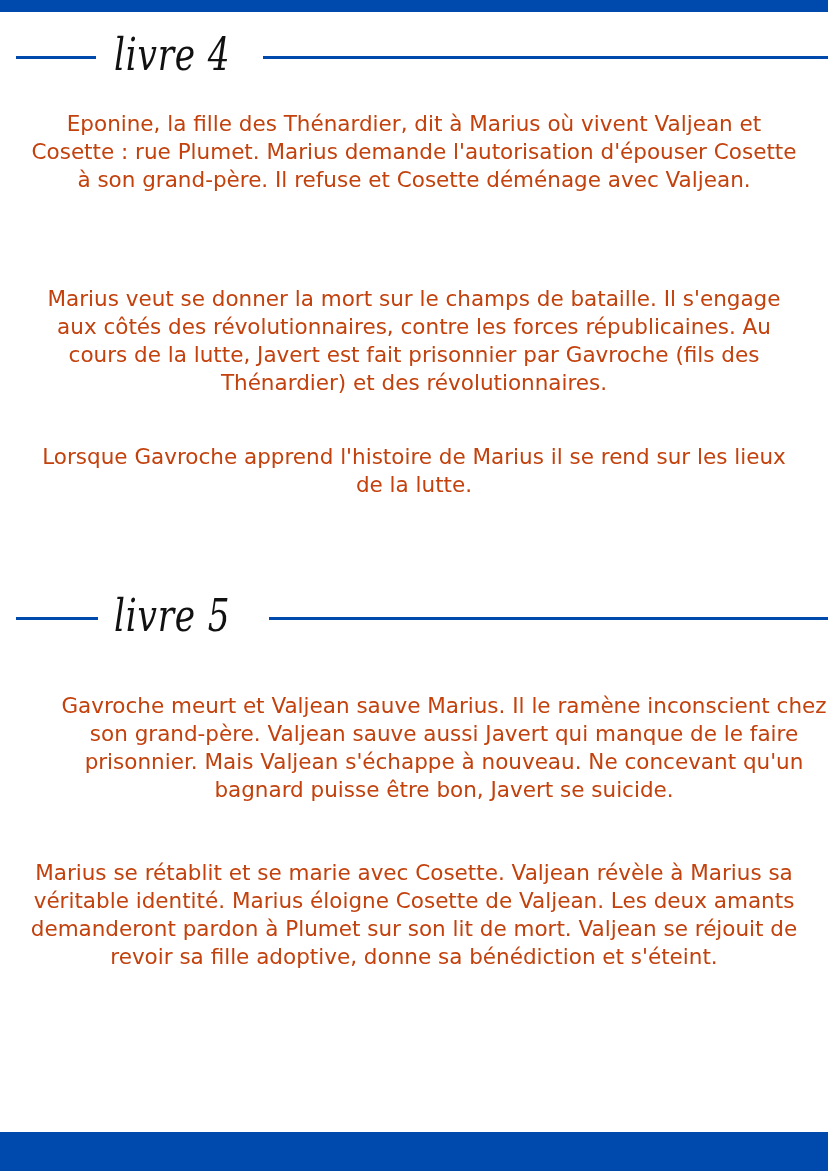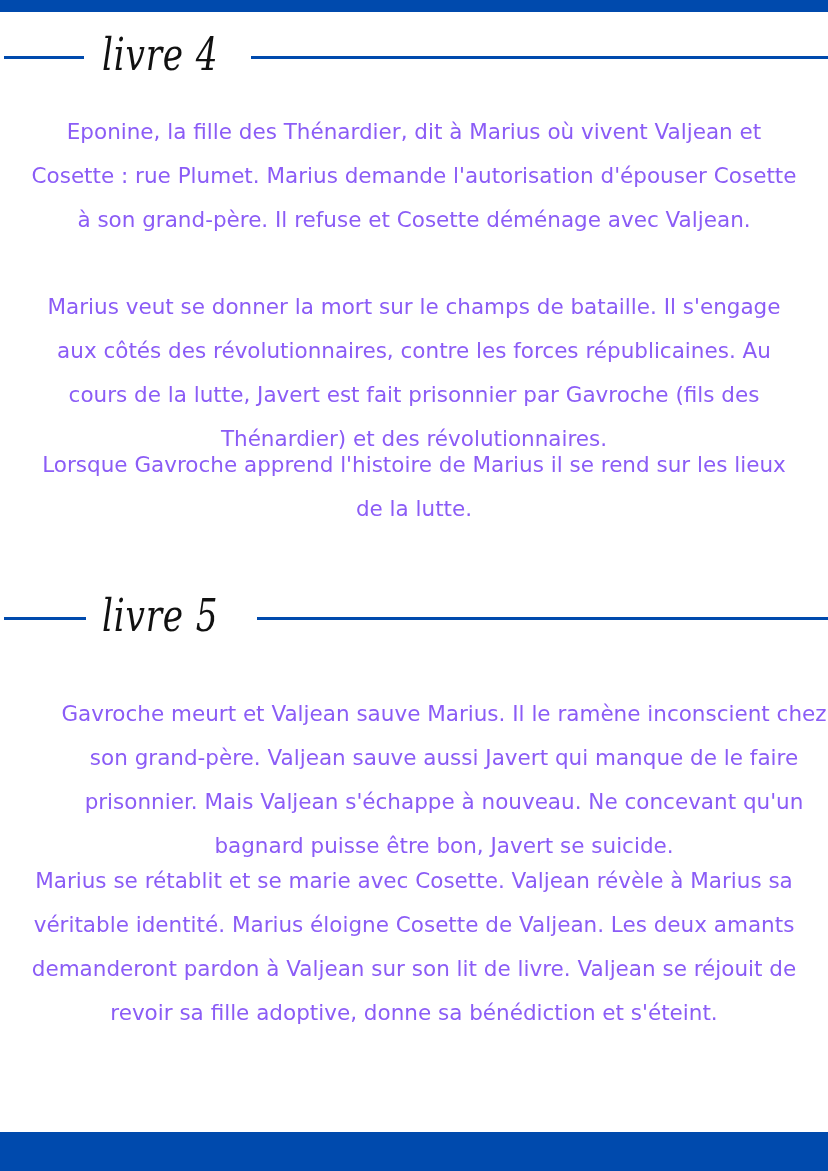--- a/index.html
+++ b/index.html
@@ -1,25 +1,25 @@
 <!DOCTYPE html>
 <html><head>
 <meta charset="utf-8">
 <style>
   html, body { margin:0; padding:0; }
   body { width:828px; height:1171px; background:#ffffff; position:relative; overflow:hidden;
          font-family:"DejaVu Sans", sans-serif; color:#1a1a1a; }
   .bar-top { position:absolute; left:0; top:0; width:828px; height:12px; }
   .bar-bottom { position:absolute; left:0; top:1132px; width:828px; height:39px; }
-  .heading { position:absolute; left:4px; width:720px; height:60px; }
+  .heading { position:absolute; left:16px; width:720px; height:60px; }
   .rule { position:absolute; height:3px; }
   .title { position:absolute; font-family:"DejaVu Serif", serif; font-style:italic; font-weight:300;
            font-size:44px; line-height:50px; color:#111; letter-spacing:1px; transform:scaleX(0.78); transform-origin:left center; }
-  .para { position:absolute; left:30px; width:768px; text-align:center; font-size:21.5px; line-height:44px;
-          color:#8b5cf6; margin:0; }
+  .para { position:absolute; left:30px; width:768px; text-align:center; font-size:21.5px; line-height:28px;
+          color:#c2410c; margin:0; }
 </style>
 </head>
 <body>
 
 <div class="bar-top" style="background: rgb(0, 74, 173);"></div>
 
 <div class="heading" style="top:28px;">
   <div class="rule rule-left" style="left: 0px; top: 28px; width: 80px; background: rgb(0, 74, 173);"></div>
   <div class="title" style="left:98px; top:2px;">livre 4</div>
   <div class="rule rule-right" style="left: 247px; top: 28px; width: 581px; background: rgb(0, 74, 173);"></div>
@@ -29,15 +29,15 @@
 <p class="para" style="top:285px;">Marius veut se donner la mort sur le champs de bataille. Il s'engage aux côtés des révolutionnaires, contre les forces républicaines. Au cours de la lutte, Javert est fait prisonnier par Gavroche (fils des Thénardier) et des révolutionnaires.</p>
 <p class="para" style="top:443px;">Lorsque Gavroche apprend l'histoire de Marius il se rend sur les lieux de la lutte.</p>
 
 <div class="heading" style="top:589px;padding-left:15px;">
   <div class="rule rule-left" style="left: 0px; top: 28px; width: 82px; background: rgb(0, 74, 173);"></div>
   <div class="title" style="left:98px; top:2px;">livre 5</div>
   <div class="rule rule-right" style="left: 253px; top: 28px; width: 575px; background: rgb(0, 74, 173);"></div>
 </div>
 
 <p class="para" style="top:692px; left:32px; width:776px;margin-left:24px;">Gavroche meurt et Valjean sauve Marius. Il le ramène inconscient chez son grand-père. Valjean sauve aussi Javert qui manque de le faire prisonnier. Mais Valjean s'échappe à nouveau. Ne concevant qu'un bagnard puisse être bon, Javert se suicide.</p>
-<p class="para" style="top:859px; left:26px; width:776px;">Marius se rétablit et se marie avec Cosette. Valjean révèle à Marius sa véritable identité. Marius éloigne Cosette de Valjean. Les deux amants demanderont pardon à Valjean sur son lit de livre. Valjean se réjouit de revoir sa fille adoptive, donne sa bénédiction et s'éteint.</p>
+<p class="para" style="top:859px; left:26px; width:776px;">Marius se rétablit et se marie avec Cosette. Valjean révèle à Marius sa véritable identité. Marius éloigne Cosette de Valjean. Les deux amants demanderont pardon à Plumet sur son lit de mort. Valjean se réjouit de revoir sa fille adoptive, donne sa bénédiction et s'éteint.</p>
 
 <div class="bar-bottom" style="background: rgb(0, 74, 173);"></div>
 
 </body></html>

